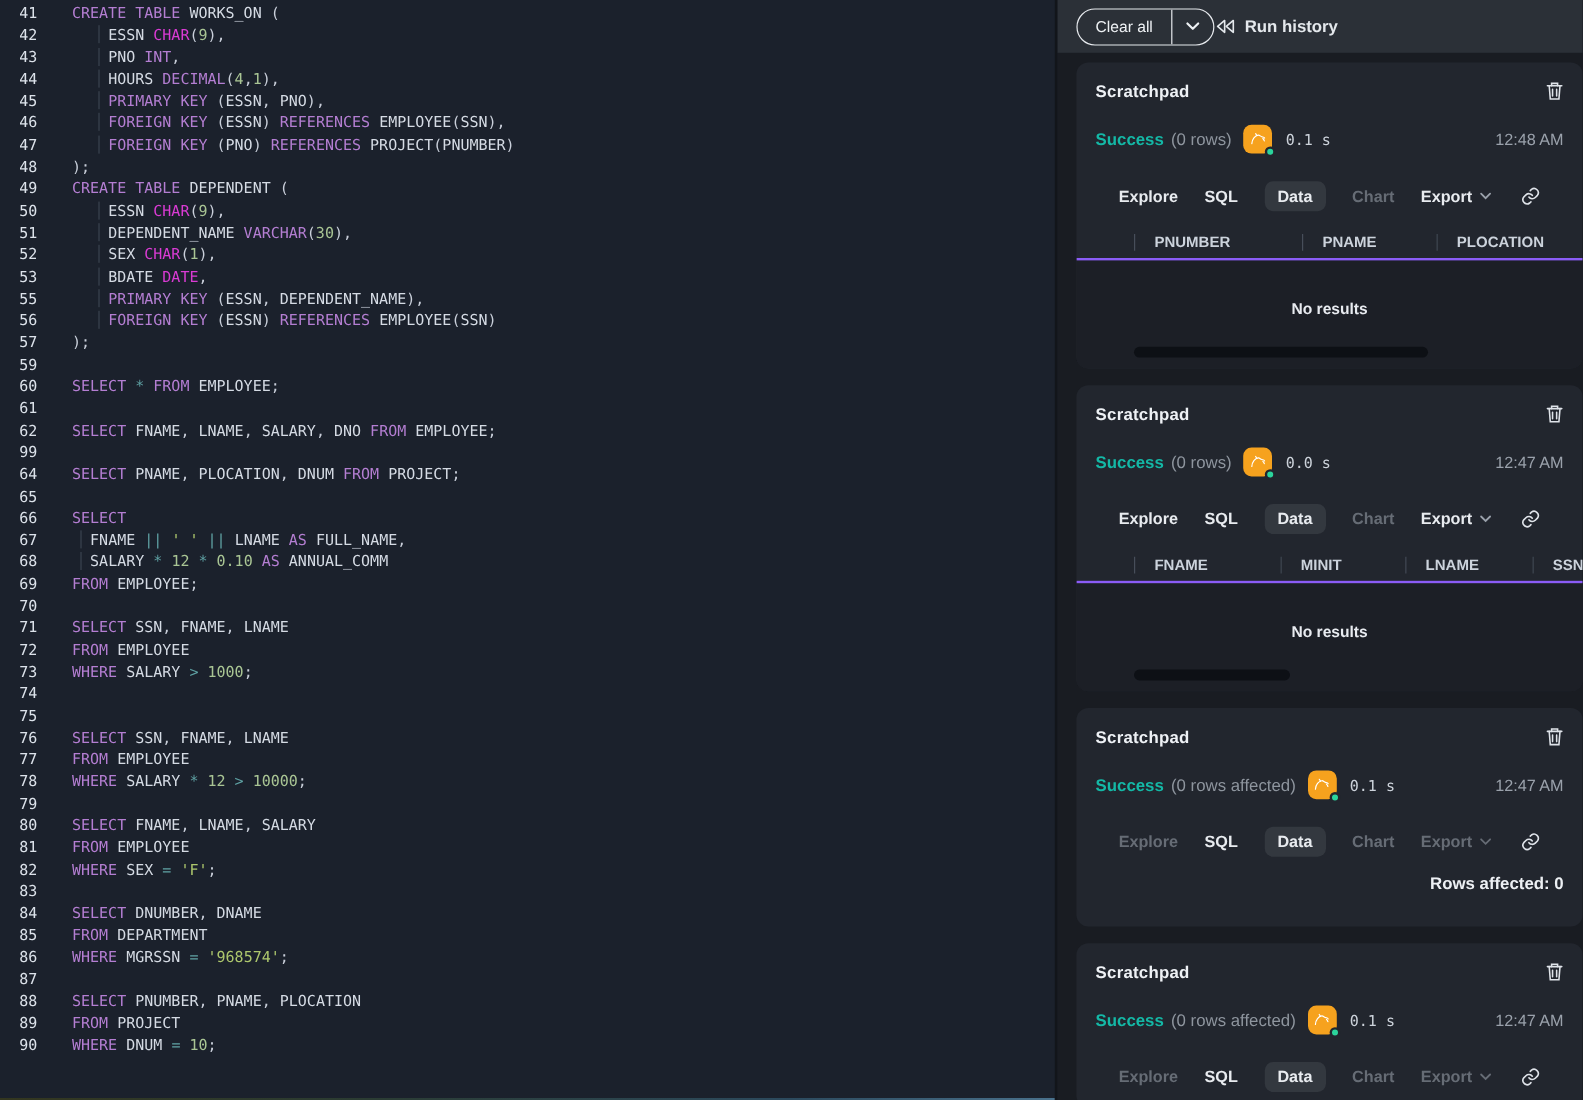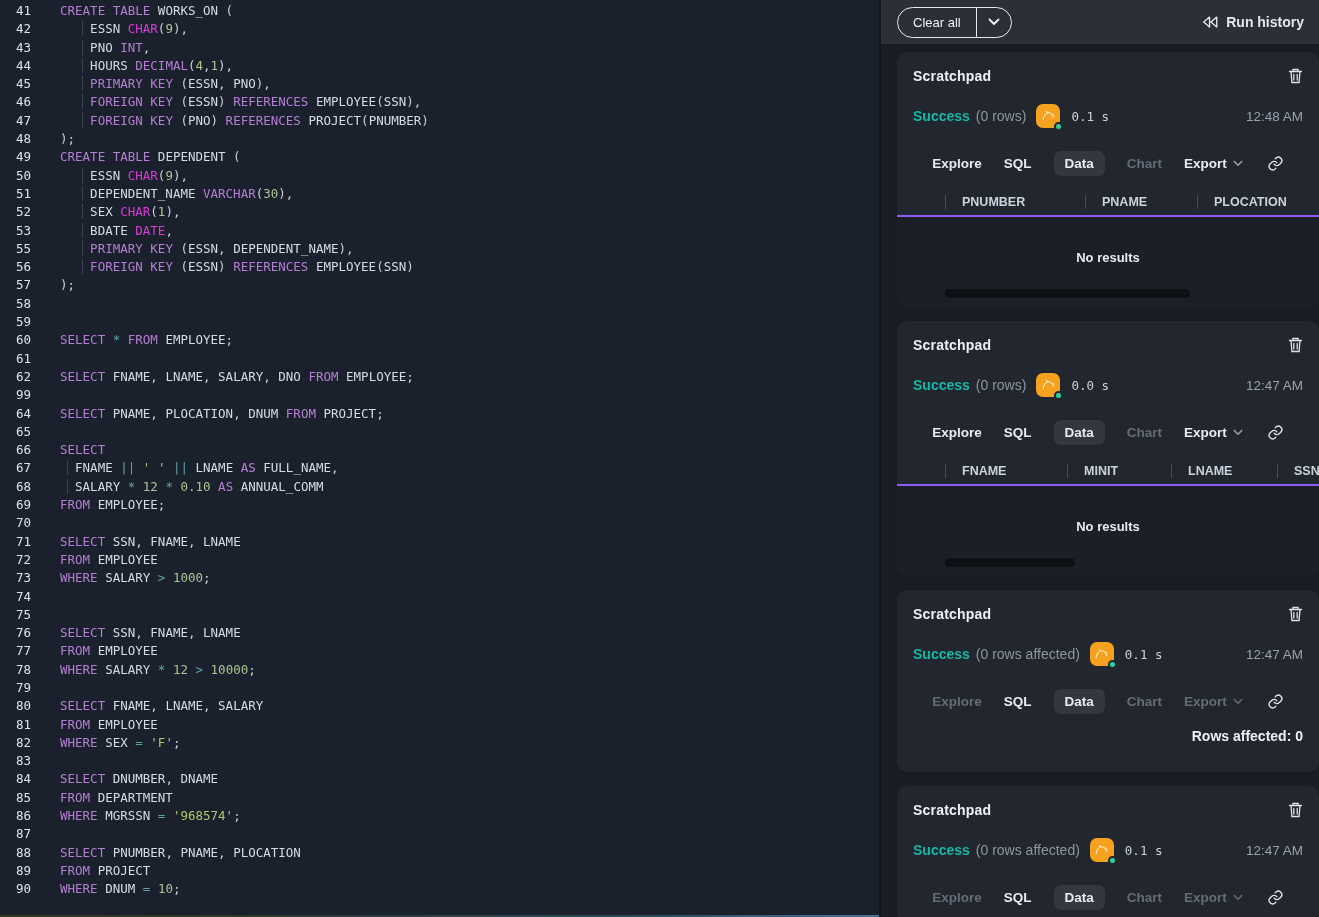--- a/index.html
+++ b/index.html
@@ -21,21 +21,21 @@
   .tk-nu { color:#a9c594; }
   .tk-st { color:#adc76d; }
   .tk-op { color:#5fa2a4; }
   .tk-ig { border-left:1px solid #3b4350; margin-left:-1px; }
   .editor-bottom-bar { position:absolute; bottom:0; left:0; right:0; height:2px;
      background:linear-gradient(90deg,#33361f 0%,#2b3c33 35%,#2c4a5e 75%,#49718c 100%); }
 
   
   .panel { flex:1; background:#191c22; display:flex; flex-direction:column; overflow:hidden; }
   .panel-top { height:44px; flex:none; background:#2b3037; display:flex;
-               align-items:center; justify-content:space-between; padding:0 15px 0 16px; }
+               align-items:center; justify-content:flex-start; padding:0 26px 0 16px; }
   .clear-btn { display:flex; align-items:stretch; height:31px; border:1.5px solid #e6e9ed;
                border-radius:16px; color:#eef1f4; font-size:13px; overflow:hidden; cursor:pointer; }
   .clear-label { display:flex; align-items:center; padding:0 15px; }
   .clear-divider { width:1.5px; background:#e6e9ed; }
   .clear-chevron { width:34px; display:flex; align-items:center; justify-content:center; }
   .run-history { display:flex; align-items:center; gap:7px; color:#e4e8ec;
                  font-size:14px; font-weight:600; cursor:pointer; }
 
   .cards { padding:8px 0 0 16px; display:flex; flex-direction:column; gap:14px; overflow:hidden; }
   .card { background:#22262e; border-radius:10px; overflow:hidden; flex:none;
@@ -94,21 +94,20 @@
       <div class="line"><span class="ln">47</span><span class="lc"><span class="tk-pl">   </span><span class="tk-ig"> </span><span class="tk-kw">FOREIGN</span><span class="tk-pl"> </span><span class="tk-kw">KEY</span><span class="tk-pl"> (</span><span class="tk-id">PNO</span><span class="tk-pl">) </span><span class="tk-kw">REFERENCES</span><span class="tk-pl"> </span><span class="tk-id">PROJECT</span><span class="tk-pl">(</span><span class="tk-id">PNUMBER</span><span class="tk-pl">)</span></span></div>
       <div class="line"><span class="ln">48</span><span class="lc"><span class="tk-pl">);</span></span></div>
       <div class="line"><span class="ln">49</span><span class="lc"><span class="tk-kw">CREATE</span><span class="tk-pl"> </span><span class="tk-kw">TABLE</span><span class="tk-pl"> </span><span class="tk-id">DEPENDENT</span><span class="tk-pl"> (</span></span></div>
       <div class="line"><span class="ln">50</span><span class="lc"><span class="tk-pl">   </span><span class="tk-ig"> </span><span class="tk-id">ESSN</span><span class="tk-pl"> </span><span class="tk-ty">CHAR</span><span class="tk-pl">(</span><span class="tk-nu">9</span><span class="tk-pl">),</span></span></div>
       <div class="line"><span class="ln">51</span><span class="lc"><span class="tk-pl">   </span><span class="tk-ig"> </span><span class="tk-id">DEPENDENT_NAME</span><span class="tk-pl"> </span><span class="tk-kw">VARCHAR</span><span class="tk-pl">(</span><span class="tk-nu">30</span><span class="tk-pl">),</span></span></div>
       <div class="line"><span class="ln">52</span><span class="lc"><span class="tk-pl">   </span><span class="tk-ig"> </span><span class="tk-id">SEX</span><span class="tk-pl"> </span><span class="tk-ty">CHAR</span><span class="tk-pl">(</span><span class="tk-nu">1</span><span class="tk-pl">),</span></span></div>
       <div class="line"><span class="ln">53</span><span class="lc"><span class="tk-pl">   </span><span class="tk-ig"> </span><span class="tk-id">BDATE</span><span class="tk-pl"> </span><span class="tk-ty">DATE</span><span class="tk-pl">,</span></span></div>
       <div class="line"><span class="ln">55</span><span class="lc"><span class="tk-pl">   </span><span class="tk-ig"> </span><span class="tk-kw">PRIMARY</span><span class="tk-pl"> </span><span class="tk-kw">KEY</span><span class="tk-pl"> (</span><span class="tk-id">ESSN</span><span class="tk-pl">, </span><span class="tk-id">DEPENDENT_NAME</span><span class="tk-pl">),</span></span></div>
       <div class="line"><span class="ln">56</span><span class="lc"><span class="tk-pl">   </span><span class="tk-ig"> </span><span class="tk-kw">FOREIGN</span><span class="tk-pl"> </span><span class="tk-kw">KEY</span><span class="tk-pl"> (</span><span class="tk-id">ESSN</span><span class="tk-pl">) </span><span class="tk-kw">REFERENCES</span><span class="tk-pl"> </span><span class="tk-id">EMPLOYEE</span><span class="tk-pl">(</span><span class="tk-id">SSN</span><span class="tk-pl">)</span></span></div>
       <div class="line"><span class="ln">57</span><span class="lc"><span class="tk-pl">);</span></span></div>
-      <div class="line"><span class="ln">58</span><span class="lc"></span></div>
       <div class="line"><span class="ln">59</span><span class="lc"></span></div>
       <div class="line"><span class="ln">60</span><span class="lc"><span class="tk-kw">SELECT</span><span class="tk-pl"> </span><span class="tk-op">*</span><span class="tk-pl"> </span><span class="tk-kw">FROM</span><span class="tk-pl"> </span><span class="tk-id">EMPLOYEE</span><span class="tk-pl">;</span></span></div>
       <div class="line"><span class="ln">61</span><span class="lc"></span></div>
       <div class="line"><span class="ln">62</span><span class="lc"><span class="tk-kw">SELECT</span><span class="tk-pl"> </span><span class="tk-id">FNAME</span><span class="tk-pl">, </span><span class="tk-id">LNAME</span><span class="tk-pl">, </span><span class="tk-id">SALARY</span><span class="tk-pl">, </span><span class="tk-id">DNO</span><span class="tk-pl"> </span><span class="tk-kw">FROM</span><span class="tk-pl"> </span><span class="tk-id">EMPLOYEE</span><span class="tk-pl">;</span></span></div>
       <div class="line"><span class="ln">99</span><span class="lc"></span></div>
       <div class="line"><span class="ln">64</span><span class="lc"><span class="tk-kw">SELECT</span><span class="tk-pl"> </span><span class="tk-id">PNAME</span><span class="tk-pl">, </span><span class="tk-id">PLOCATION</span><span class="tk-pl">, </span><span class="tk-id">DNUM</span><span class="tk-pl"> </span><span class="tk-kw">FROM</span><span class="tk-pl"> </span><span class="tk-id">PROJECT</span><span class="tk-pl">;</span></span></div>
       <div class="line"><span class="ln">65</span><span class="lc"></span></div>
       <div class="line"><span class="ln">66</span><span class="lc"><span class="tk-kw">SELECT</span></span></div>
       <div class="line"><span class="ln">67</span><span class="lc"><span class="tk-pl"> </span><span class="tk-ig"> </span><span class="tk-id">FNAME</span><span class="tk-pl"> </span><span class="tk-op">||</span><span class="tk-pl"> </span><span class="tk-st">' '</span><span class="tk-pl"> </span><span class="tk-op">||</span><span class="tk-pl"> </span><span class="tk-id">LNAME</span><span class="tk-pl"> </span><span class="tk-kw">AS</span><span class="tk-pl"> </span><span class="tk-id">FULL_NAME</span><span class="tk-pl">,</span></span></div>
       <div class="line"><span class="ln">68</span><span class="lc"><span class="tk-pl"> </span><span class="tk-ig"> </span><span class="tk-id">SALARY</span><span class="tk-pl"> </span><span class="tk-op">*</span><span class="tk-pl"> </span><span class="tk-nu">12</span><span class="tk-pl"> </span><span class="tk-op">*</span><span class="tk-pl"> </span><span class="tk-nu">0.10</span><span class="tk-pl"> </span><span class="tk-kw">AS</span><span class="tk-pl"> </span><span class="tk-id">ANNUAL_COMM</span></span></div>

